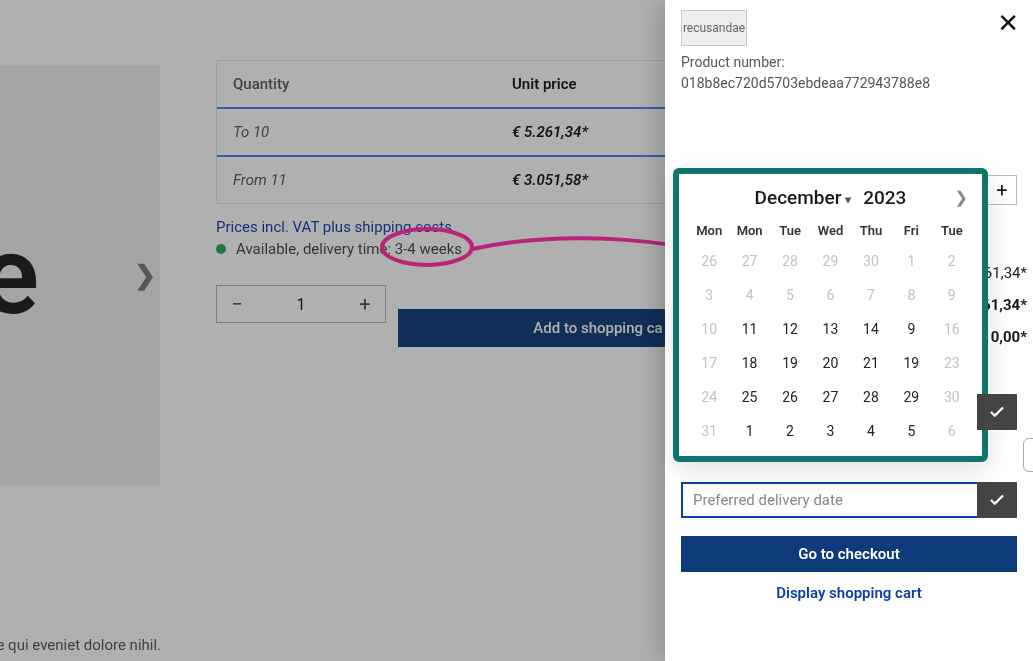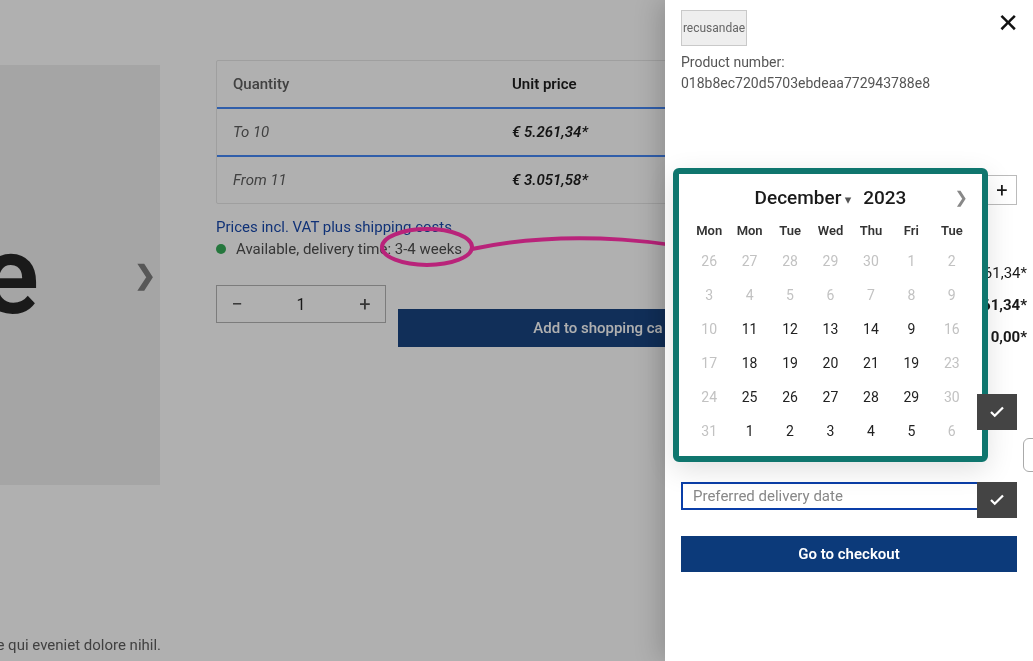--- a/index.html
+++ b/index.html
@@ -52,21 +52,21 @@
 
   .subtotals { position:absolute; right:6px; top:250px; text-align:right; font-size:15px; }
   .subtotals div { margin:14px 0; }
   .subtotals .bold { font-weight:700; }
   .plus-btn { position:absolute; right:16px; top:175px; width:30px; height:30px; border:1px solid #bbb; display:flex; align-items:center; justify-content:center; font-size:20px; cursor:pointer; }
 
   .check-pill { position:absolute; right:16px; width:40px; height:36px; background:#444; color:#fff; display:flex; align-items:center; justify-content:center; z-index:12; }
   .check-pill.pos1 { top:394px; }
   .check-pill.pos2 { top:482px; }
 
-  .datefield { position:absolute; left:16px; right:52px; top:482px; height:28px; border:2px solid #0a3ea8;
+  .datefield { position:absolute; left:16px; right:52px; top:482px; height:36px; border:2px solid #0a3ea8;
                padding:0 10px; font-size:15px; color:#888; display:flex; align-items:center; background:#fff; }
 
   .checkout { position:absolute; left:16px; right:16px; top:536px; height:36px; background:#0c3a7a; color:#fff;
               display:flex; align-items:center; justify-content:center; font-weight:600; font-size:15px; cursor:pointer; }
   .viewcart { position:absolute; left:0; right:0; top:584px; text-align:center; color:#0a3ea8; font-weight:600; font-size:15px; cursor:pointer; }
 
   
   .cal { position:absolute; left:8px; top:168px; width:315px; background:#fff; border:6px solid #0f766e; border-radius:6px;
          box-shadow:0 8px 28px rgba(0,0,0,0.12); padding:12px 10px 8px 10px; z-index:11; }
   .cal-head { display:flex; align-items:center; justify-content:center; gap:12px; font-size:19px; margin-bottom:8px; position:relative; }
@@ -239,15 +239,16 @@
   <div class="datefield">
     <span>Preferred delivery date</span>
   </div>
   <div class="check-pill pos2">
     <svg width="18" height="18" viewBox="0 0 24 24">
         <path fill="none" stroke="#fff" stroke-width="3" d="M4 12l5 5L20 6"></path>
       </svg>
   </div>
 
   <div class="checkout">Go to checkout</div>
+  <div class="viewcart">Display shopping cart</div>
 </div>
 
 <div class="edge-badge"></div>
 
 </body></html>

